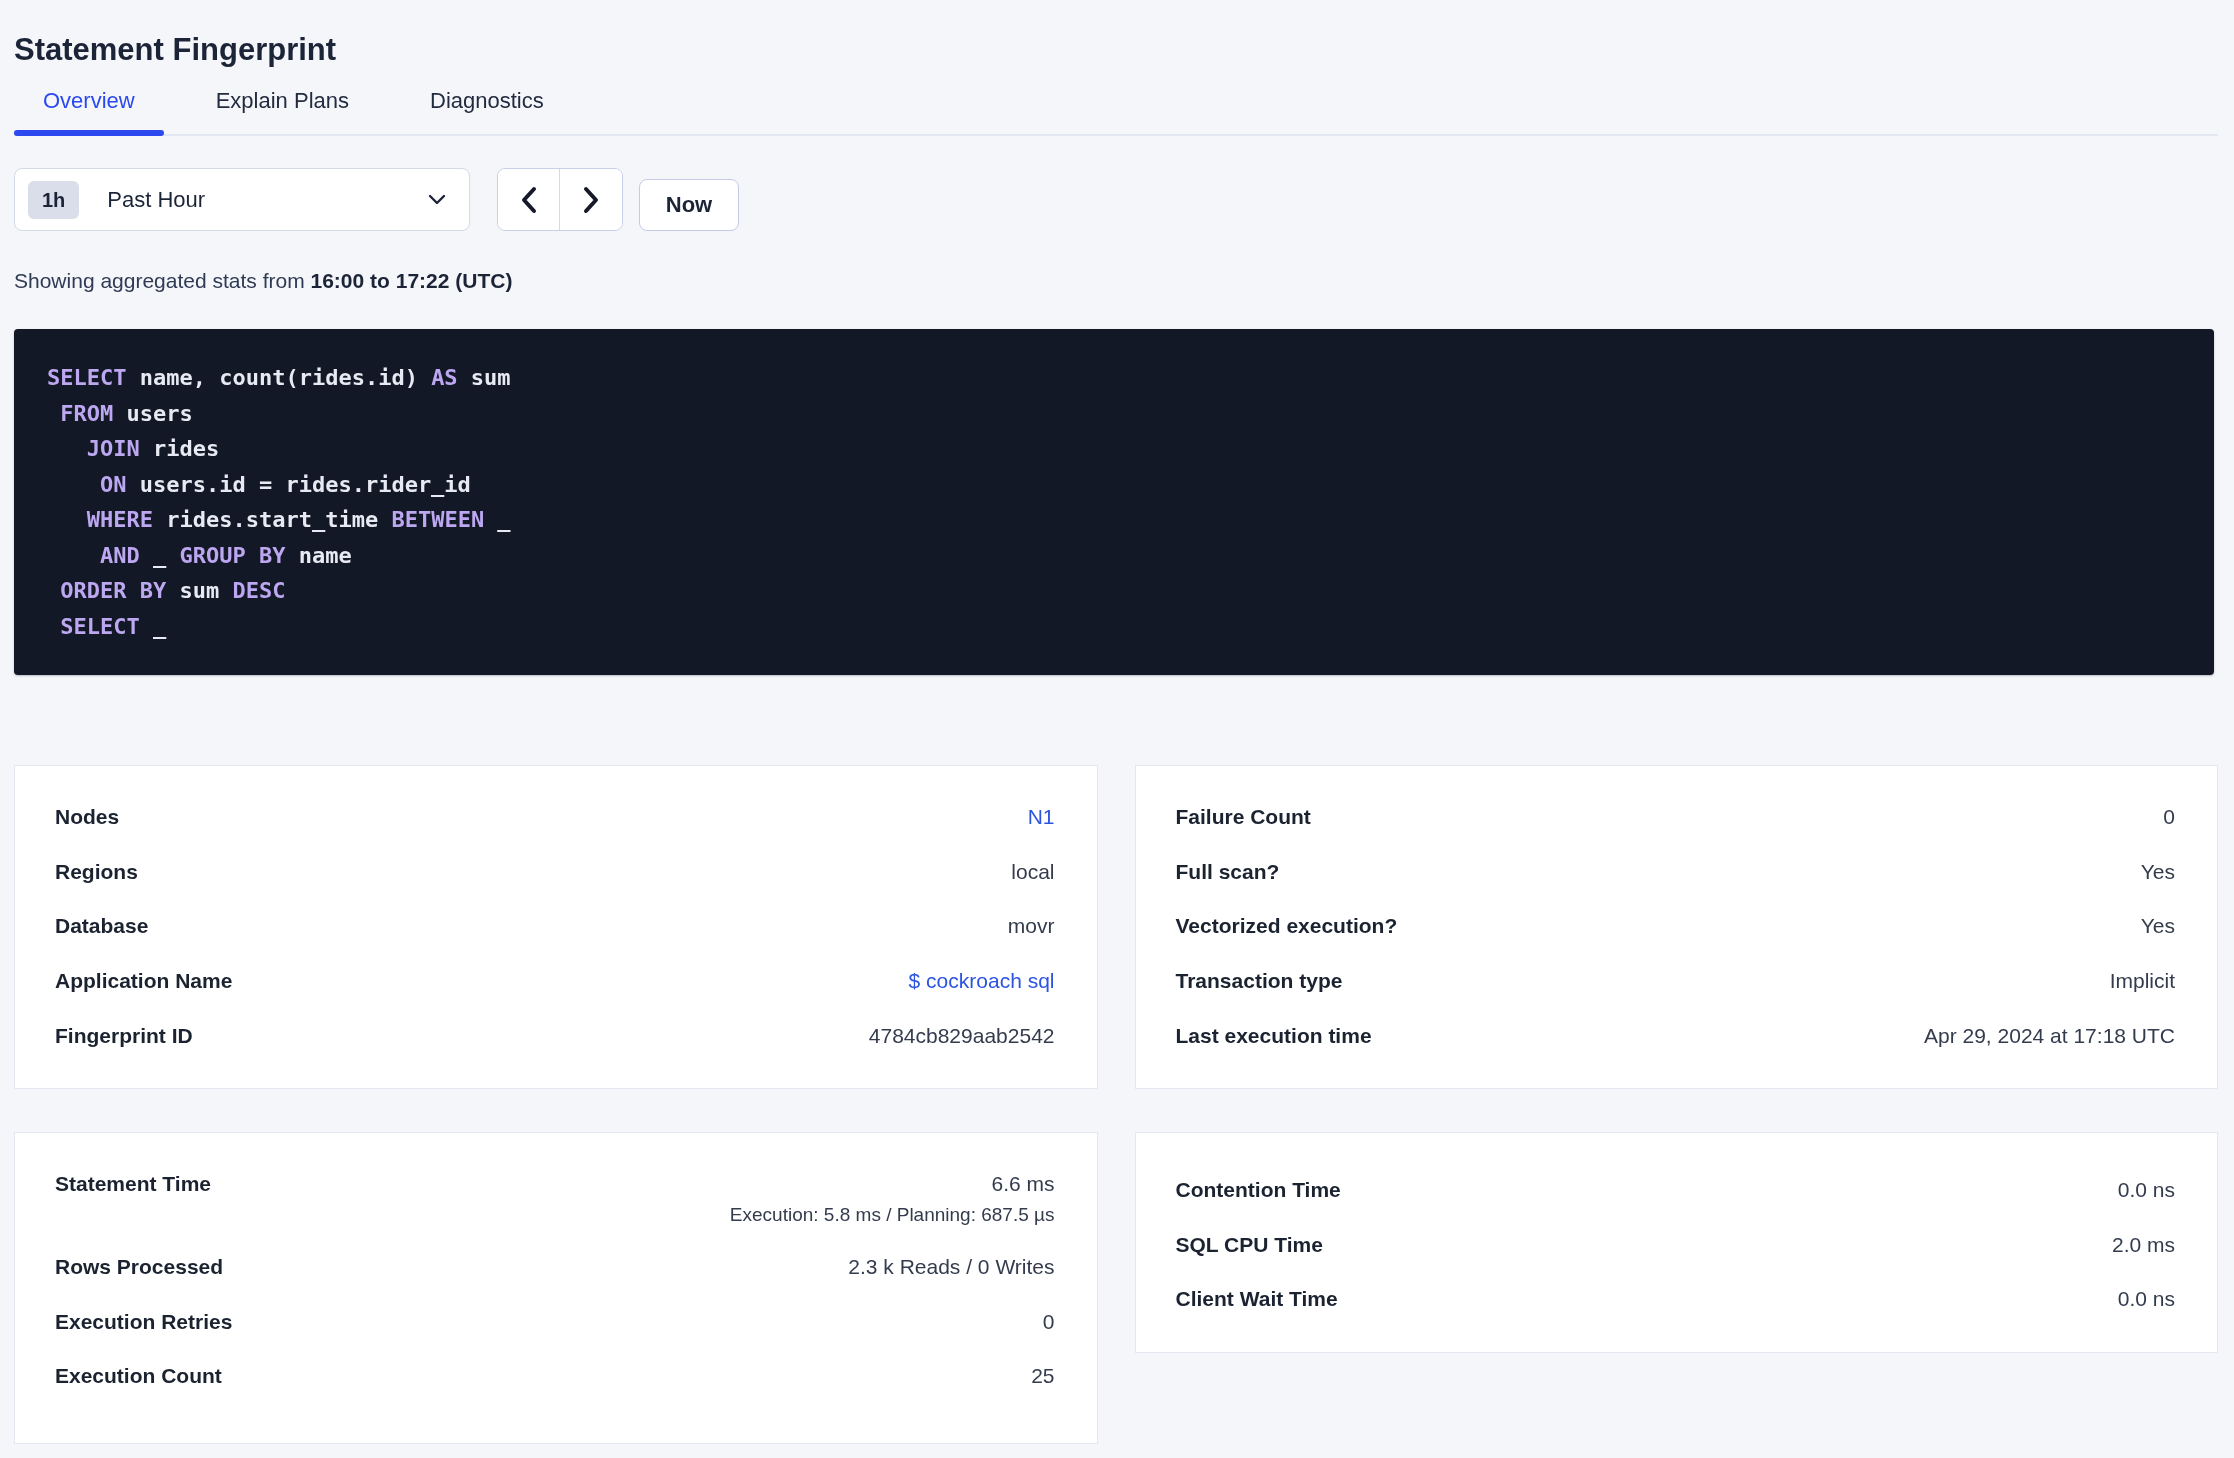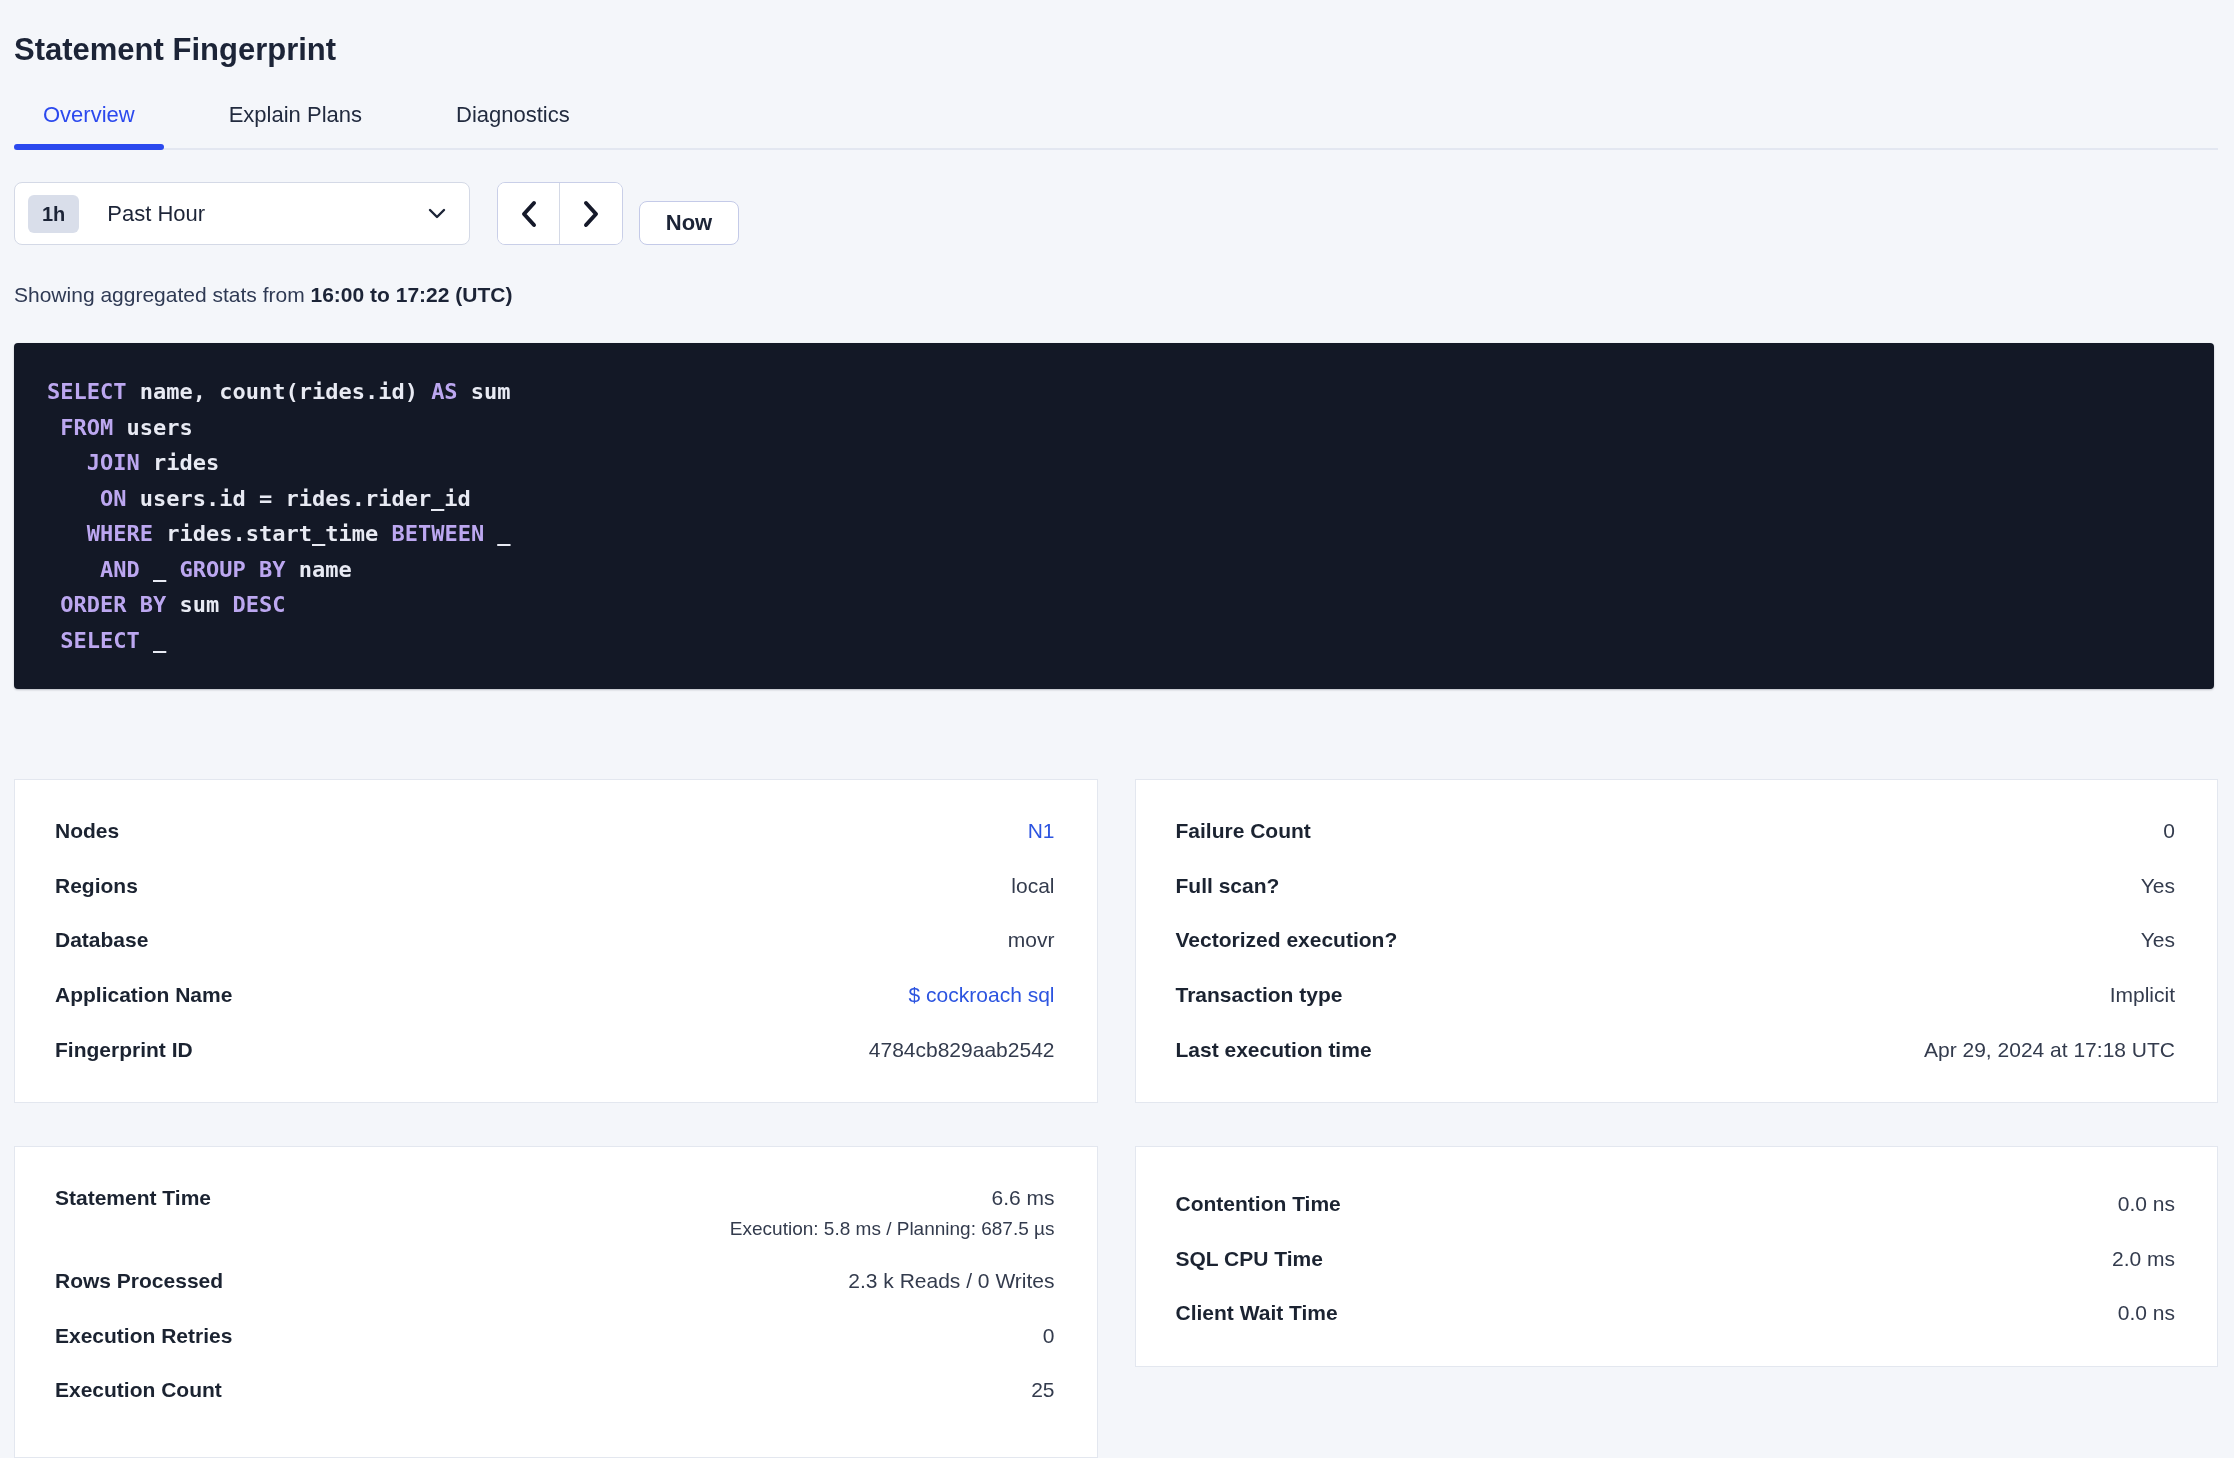--- a/index.html
+++ b/index.html
@@ -9,38 +9,38 @@
     background:#f4f6fa;
     font-family:"Liberation Sans", sans-serif;
     color:#1c2437;
   }
   .content { padding:28px 16px 0 14px; }
 
   
   .page-title { font-size:31px; font-weight:700; color:#1c2437; margin:0; line-height:44px; }
 
   
-  .tabs { display:flex; gap:36px; margin-top:30px; border-bottom:2px solid #e3e7f1; }
+  .tabs { display:flex; gap:23px; margin-top:16px; border-bottom:2px solid #e3e7f1; }
   .tab { position:relative; padding:0 29px 20px 29px; font-size:22px; color:#222b3f; cursor:pointer; }
   .tab.active { color:#2b49ee; }
   .tab-underline { display:none; position:absolute; left:0; right:0; bottom:-2px; height:6px; border-radius:3px; background:#2b49ee; }
   .tab.active .tab-underline { display:block; }
 
   
   .picker-row { display:flex; align-items:flex-end; margin-top:32px; }
   .dropdown { width:456px; height:63px; background:#fff; border:1px solid #d4d9e6; border-radius:8px;
               display:flex; align-items:center; padding:0 22px 0 13px; cursor:pointer; }
   .range-badge { background:#d9deea; color:#1c2437; font-weight:700; font-size:20px; border-radius:6px;
                  padding:8px 14px; line-height:22px; }
   .dd-label { font-size:22px; color:#1c2437; margin-left:28px; flex:1; }
   .arrows { display:flex; height:63px; margin-left:27px; background:#fff; border:1px solid #c9cfe8; border-radius:8px; overflow:hidden; }
   .arrow-btn { width:62px; height:100%; display:flex; align-items:center; justify-content:center;
                background:#fff; border:none; cursor:pointer; padding:0; }
   .arrow-btn.first { border-right:1px solid #d4d9e6; }
-  .now-btn { height:44px; width:100px; margin-left:16px; background:#fff; border:1px solid #c4cae8; border-radius:8px;
+  .now-btn { height:52px; width:100px; margin-left:16px; background:#fff; border:1px solid #c4cae8; border-radius:8px;
              font-family:"Liberation Sans",sans-serif; font-size:22px; font-weight:600; color:#1c2437; cursor:pointer; }
 
   
   .stats-note { margin:38px 0 0 0; font-size:21px; color:#2f3a54; }
   .stats-note b { color:#1c2437; font-weight:700; }
 
   
   .sql-box { margin-top:36px; width:2200px; background:#131826; border-radius:4px;
              padding:31px 30px 31px 33px; box-shadow:0 1px 2px rgba(20,25,40,.25); }
   .sql-line { font-family:"DejaVu Sans Mono", monospace; font-size:22px; line-height:35.5px;

